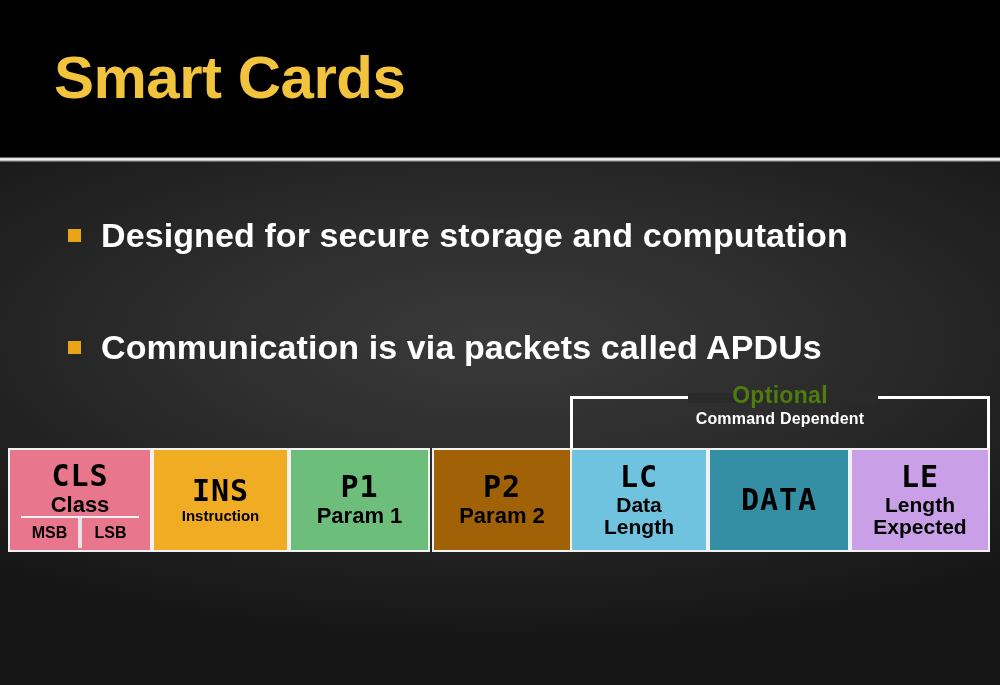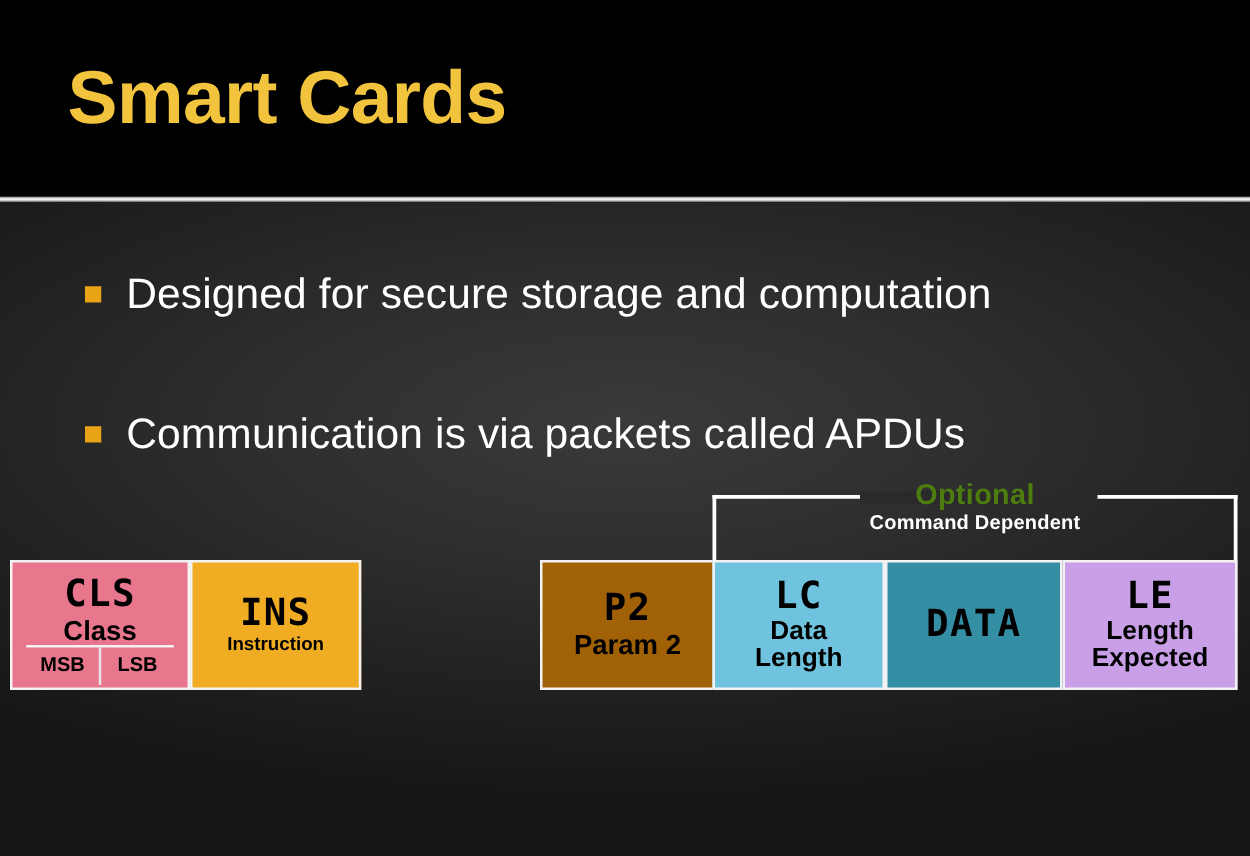--- a/index.html
+++ b/index.html
@@ -65,21 +65,21 @@
   .bullet-marker {
     width: 13px;
     height: 13px;
     background: #E8A317;
     flex: 0 0 auto;
     margin-right: 20px;
   }
   .bullet-text {
     font-size: 34px;
     color: #FFFFFF;
-    font-weight: normal;
+    font-weight: bold;
     letter-spacing: 0.1px;
   }
   #bullet-1 { left: 68px; top: 216px; }
   #bullet-2 { left: 68px; top: 328px; }
 
   
   .optional-group {
     position: absolute;
     left: 570px;
     top: 396px;
@@ -190,21 +190,21 @@
   .cls-sub-cell {
     flex: 1 1 50%;
     display: flex;
     align-items: center;
     justify-content: center;
     font-size: 16px;
     font-weight: bold;
     color: #000;
   }
   .cls-sub-cell + .cls-sub-cell {
-    border-left: 2px solid #e5e5e5;
+    border-left: 4px solid #e5e5e5;
   }
 </style>
 </head>
 <body>
 
 <div id="slide">
 
   <div class="header-band"></div>
   <div class="header-rule"></div>
   <div class="slide-title">Smart Cards</div>
@@ -239,20 +239,24 @@
         <div class="cls-sub-cell">MSB</div>
         <div class="cls-sub-cell">LSB</div>
       </div>
     </div>
 
     <div class="apdu-cell" style="left:144px; width:137px; background:#F0AD24;">
       <div class="cell-code">INS</div>
       <div class="cell-label tiny">Instruction</div>
     </div>
 
+    <div class="apdu-cell" style="left:281px; width:141px; background:#6EBE7B;">
+      <div class="cell-code">P1</div>
+      <div class="cell-label">Param 1</div>
+    </div>
 
     <div class="apdu-cell" style="left:424px; width:140px; background:#a16207;">
       <div class="cell-code">P2</div>
       <div class="cell-label">Param 2</div>
     </div>
 
     <div class="apdu-cell" style="left:562px; width:138px; background:#6FC3DE;">
       <div class="cell-code">LC</div>
       <div class="cell-label two-line" style="max-width:95px;">Data Length</div>
     </div>

